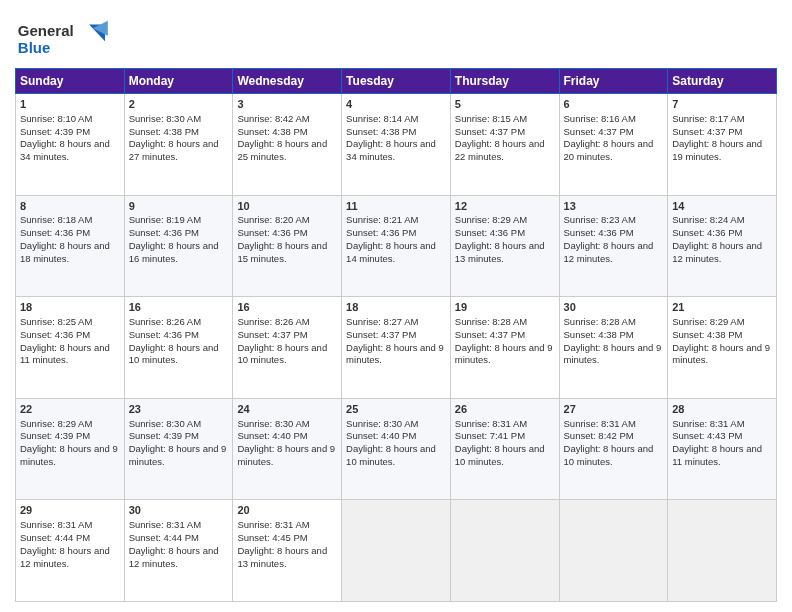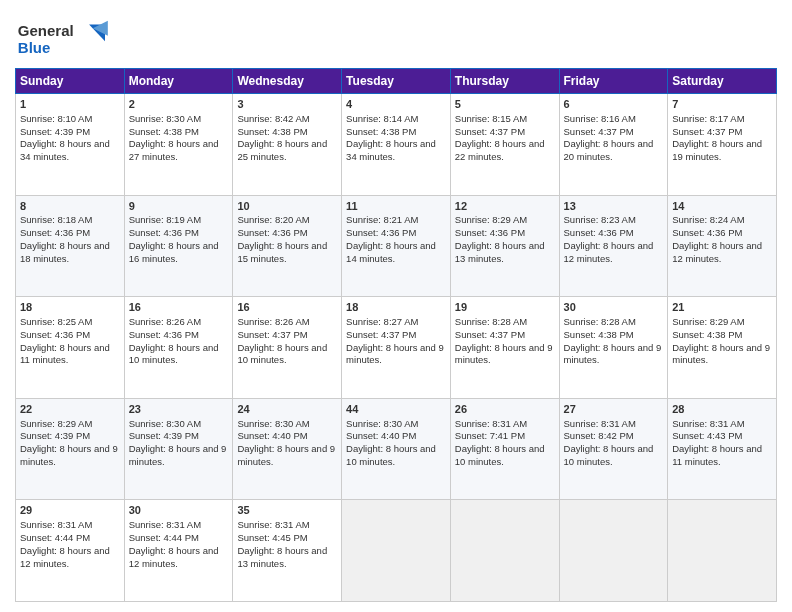--- a/index.html
+++ b/index.html
@@ -259,21 +259,21 @@
     <span>Sunset: 4:39 PM</span><br>
     <span>Daylight: 8 hours and 9 minutes.</span>
   </td>
           <td>
     <span class="day-num">24</span>
     <span>Sunrise: 8:30 AM</span><br>
     <span>Sunset: 4:40 PM</span><br>
     <span>Daylight: 8 hours and 9 minutes.</span>
   </td>
           <td>
-    <span class="day-num">44</span>
+    <span class="day-num">25</span>
     <span>Sunrise: 8:30 AM</span><br>
     <span>Sunset: 4:40 PM</span><br>
     <span>Daylight: 8 hours and 10 minutes.</span>
   </td>
           <td>
     <span class="day-num">26</span>
     <span>Sunrise: 8:31 AM</span><br>
     <span>Sunset: 7:41 PM</span><br>
     <span>Daylight: 8 hours and 10 minutes.</span>
   </td>
@@ -297,21 +297,21 @@
     <span>Sunset: 4:44 PM</span><br>
     <span>Daylight: 8 hours and 12 minutes.</span>
   </td>
           <td>
     <span class="day-num">30</span>
     <span>Sunrise: 8:31 AM</span><br>
     <span>Sunset: 4:44 PM</span><br>
     <span>Daylight: 8 hours and 12 minutes.</span>
   </td>
           <td>
-    <span class="day-num">35</span>
+    <span class="day-num">20</span>
     <span>Sunrise: 8:31 AM</span><br>
     <span>Sunset: 4:45 PM</span><br>
     <span>Daylight: 8 hours and 13 minutes.</span>
   </td>
           <td class="empty"></td>
           <td class="empty"></td>
           <td class="empty"></td>
           <td class="empty"></td>
         </tr>
       </tbody>

